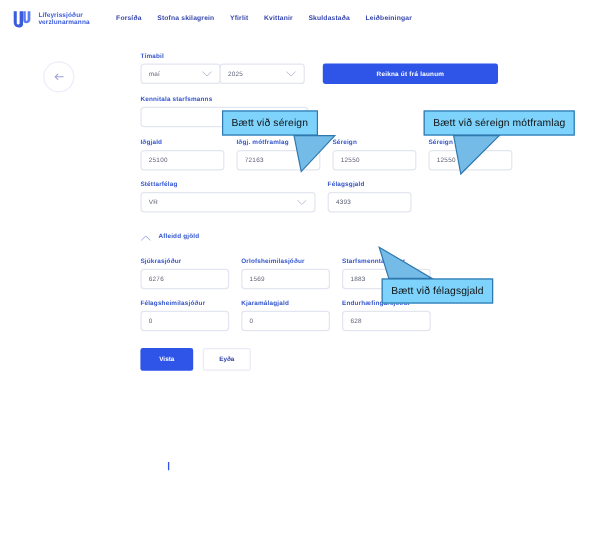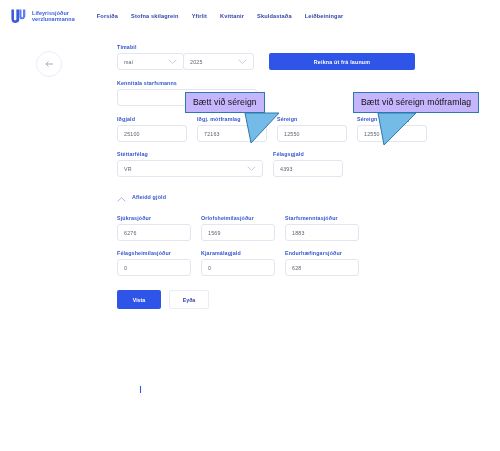--- a/index.html
+++ b/index.html
@@ -91,21 +91,21 @@
   }
   .btn-eyda {
     width: 40px; height: 19px; background: #fff; color: #3344aa;
     border: 1px solid #eceaf6; border-radius: 2px; font-size: 5.3px; font-weight: 700;
     display: flex; align-items: center; justify-content: center; cursor: pointer;
   }
 
   
   .callout { position: absolute; }
   .callout .box {
-    background: #c4b5fd; border: 1px solid #2f78ad;
+    background: #7dd3fc; border: 1px solid #2f78ad;
     color: #111; font-size: 8.6px; letter-spacing: .1px;
     padding: 5px 7px; white-space: nowrap; line-height: 1;
   }
   .callout svg { position: absolute; overflow: visible; }
 
   .cursor-mark {
     position: absolute; left: 139px; top: 379px; width: 3px; height: 7px;
   }
 </style>
 </head>
@@ -292,15 +292,21 @@
     </svg>
   </div>
 
   <div class="callout" style="left:310px; top:92px;padding-left:43px;">
     <div class="box">Bætt við séreign mótframlag</div>
     <svg style="left:68px; top:21px;" width="40" height="34" viewBox="0 0 40 34">
       <path d="M0 0 L38 0 L6 32 Z" fill="#74bbe8" stroke="#2f78ad" stroke-width="1"></path>
     </svg>
   </div>
 
+  <div class="callout" style="left:318px; top:232px;">
+    <div class="box">Bætt við  félagsgjald</div>
+    <svg style="left:-2px; top:-26px;" width="46" height="28" viewBox="0 0 46 28">
+      <path d="M44 26 L8 26 L0 0 Z" fill="#74bbe8" stroke="#2f78ad" stroke-width="1"></path>
+    </svg>
+  </div>
 
 
 </div>
 
 </body></html>

